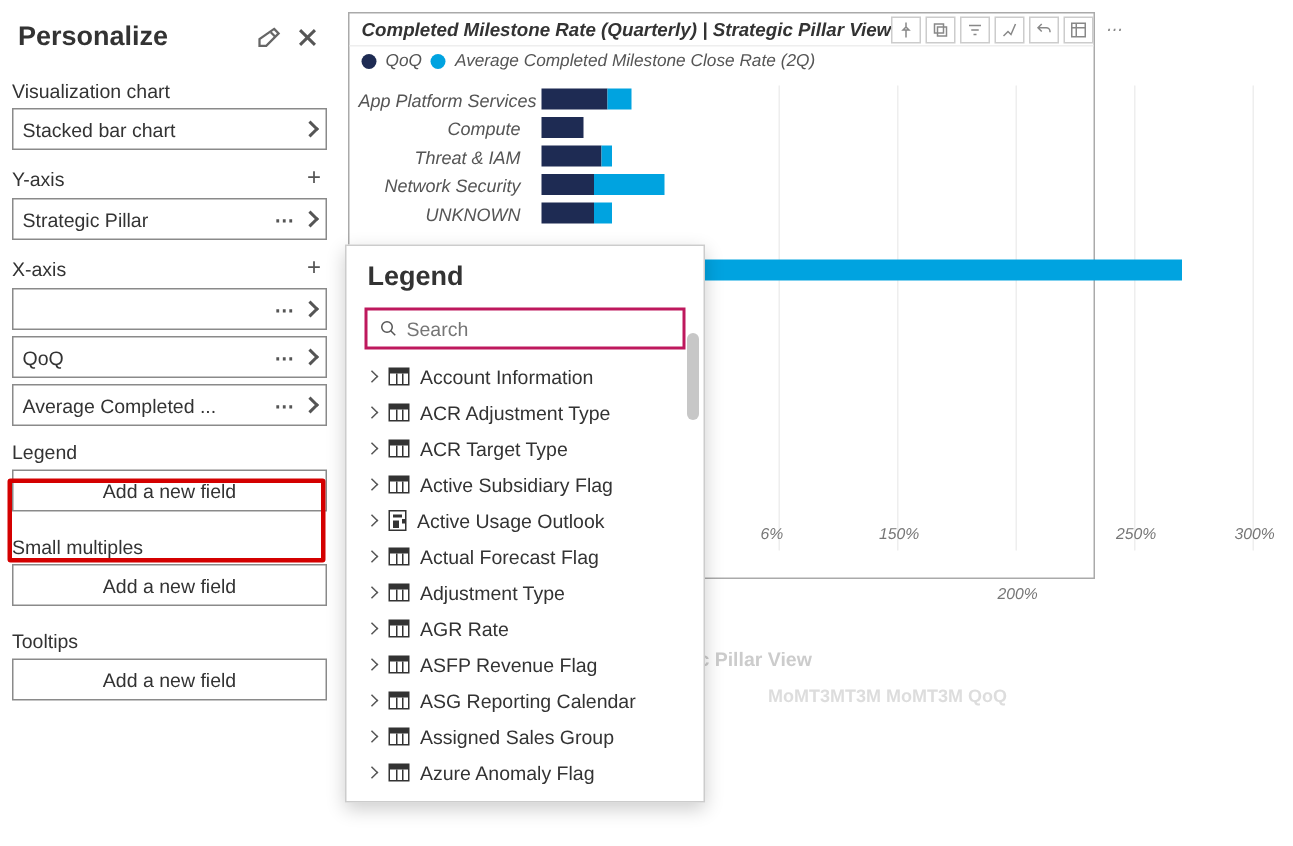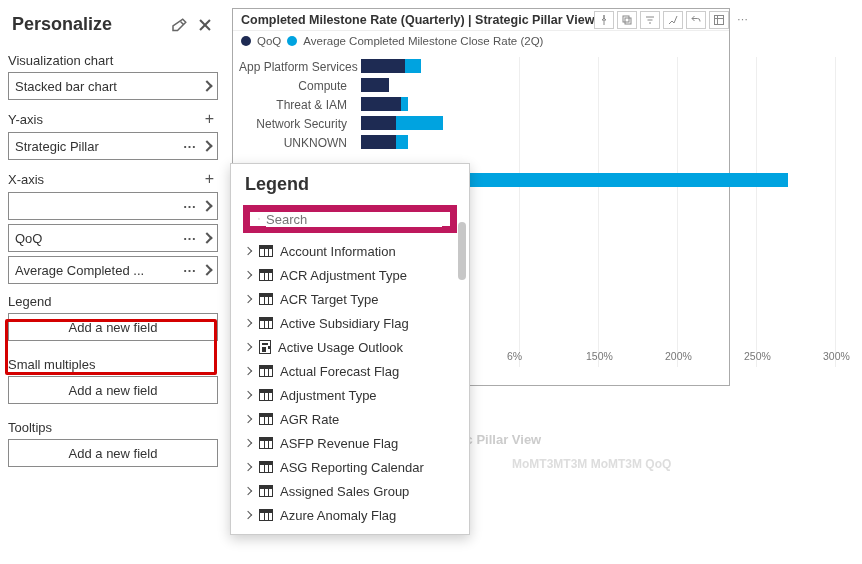--- a/index.html
+++ b/index.html
@@ -16,36 +16,36 @@
   .plus { margin-left:auto; font-size:16px; color:#555; padding-right:4px; }
   .field-box { border:1px solid #8a8a8a; height:28px; display:flex; align-items:center; padding:0 6px; margin-bottom:4px; background:#fff; }
   .field-box.centered { justify-content:center; }
   .field-text { flex:1; white-space:nowrap; overflow:hidden; text-overflow:ellipsis; }
   .chev-right { width:8px; height:8px; border-top:2px solid #555; border-right:2px solid #555; transform:rotate(45deg); margin-left:6px; }
   .dots { color:#555; margin-left:6px; font-weight:bold; letter-spacing:1px; }
   .legend-highlight { position:absolute; border:3px solid #d40000; border-radius:2px; background:transparent; pointer-events:none; }
   
   .popup { position:absolute; left: 230px; top: 163px; width: 240px; height: 372px; background:#fff; border:1px solid #ccc; box-shadow: 0 4px 12px rgba(0,0,0,.2); display:flex; flex-direction:column; overflow:hidden;}
   .popup h2 { font-size:18px; font-weight:600; padding:10px 14px 6px 14px; }
-  .popup-search { margin:4px 12px 6px 12px; border:7px solid #be185d; height:28px; display:flex; align-items:center; padding:0 8px; }
+  .popup-search { margin:4px 12px 6px 12px; border:2px solid #be185d; height:28px; display:flex; align-items:center; padding:0 8px; }
   .popup-search svg { width:14px; height:14px; fill:none; stroke:#555; stroke-width:2; }
   .popup-search input { border:none; outline:none; margin-left:6px; flex:1; font-size:13px; }
   .popup-list { flex:1; overflow:auto; }
   .popup-item { display:flex; align-items:center; height:24px; padding: 0 8px 0 14px; font-size:13px; color:#333; white-space:nowrap;}
   .pi-chev { width:6px; height:6px; border-top:1.5px solid #555; border-right:1.5px solid #555; transform:rotate(45deg); margin-right:8px; }
   .tbl-icon { width:14px; height:12px; border:1.3px solid #333; margin-right:7px; position:relative; }
   .tbl-icon::before { content:""; position:absolute; left:0; right:0; top:0; height:3px; background:#333; }
   .tbl-icon::after { content:""; position:absolute; left:4px; top:3px; bottom:0; width:1.3px; background:#333; box-shadow: 4px 0 0 #333; }
   .rep-icon { width:12px; height:14px; border:1.3px solid #333; margin-right:7px; position:relative;}
   .rep-icon::before{content:"";position:absolute;left:2px;right:2px;top:2px;height:2px;background:#333;}
   .rep-icon::after{content:"";position:absolute;left:2px;top:6px;width:4px;height:5px;background:#333; box-shadow:5px -2px 0 -1px #333;}
   .popup-scroll { position:absolute; right:3px; top:58px; width:8px; height:58px; background:#c7c7c7; border-radius:4px; }
   .popup::before { content:""; position:absolute; left:-9px; top:182px; width:0; height:0; border-top:9px solid transparent; border-bottom:9px solid transparent; border-right:9px solid #fff; filter: drop-shadow(-1px 0 0 #bbb); }
 
-  .chart-card { position:absolute; left:232px; top:8px; width:498px; height:378px; border:1px solid #aaa; background:#fff; }
+  .chart-card { position:absolute; left:232px; top:8px; width:498px; height:378px; border:1px solid #aaa; background:#fff;font-style:italic; }
   .chart-header { display:flex; align-items:center; height:22px; padding: 2px 4px; border-bottom:1px solid #eee; }
   .chart-title { font-size:12.5px; font-weight:600; padding-left:4px; white-space:nowrap;}
   .icon-row { margin-left:auto; display:flex; align-items:center; gap:3px; }
   .tb-ico { width:20px; height:18px; border:1px solid #ccc; display:flex; align-items:center; justify-content:center; color:#888; font-size:11px;}
   .tb-ico.noborder{border:none;}
   .legend-row { display:flex; align-items:center; gap:6px; padding:4px 8px; font-size:11.5px; color:#555;}
   .lg-sw { width:10px; height:10px; border-radius:50%;}
   .plot { position:relative; margin:6px 6px 0 6px; height:310px;}
   .axis-bottom { position:absolute; left:122px; right:6px; bottom:0; height:17px; font-size:10.5px; color:#777;}
   .axis-tick { position:absolute; top:0;}
@@ -249,21 +249,21 @@
         <div class="row-chart">
           <div class="cat-label"></div>
           <div class="bar-area">
             <div class="barB" style="left: 0px; width: 94.8px;"></div>
           </div>
         </div>
       </div>
       <div class="axis-bottom">
         <span class="axis-tick" style="left: 146px;">6%</span>
         <span class="axis-tick" style="left: 225px;">150%</span>
-        <span class="axis-tick" style="left: 304px;">200%</span>
+        <span class="axis-tick" style="left: 304px; margin-top: 40px;">200%</span>
         <span class="axis-tick" style="left: 383px;">250%</span>
         <span class="axis-tick" style="left: 462px;">300%</span>
       </div>
     </div>
 </div>
 
 <div class="phantom">
   <div class="phantom-title" style="padding-left:170px"><span>) | Strategic Pillar View</span></div>
   <div class="ph-cols">
     <span>MoM</span>

